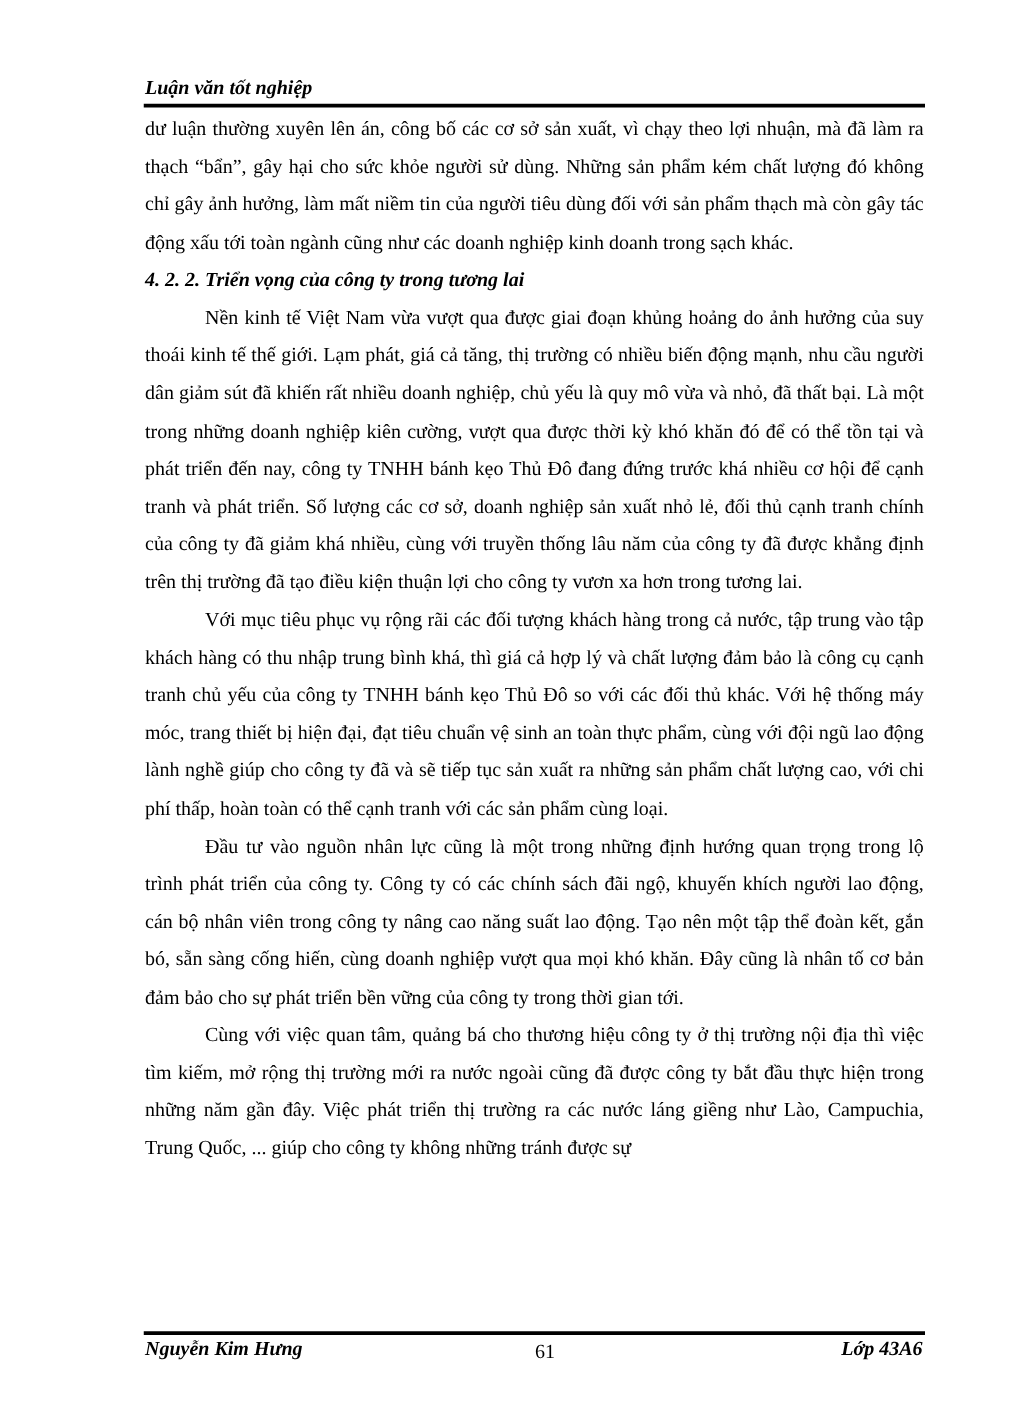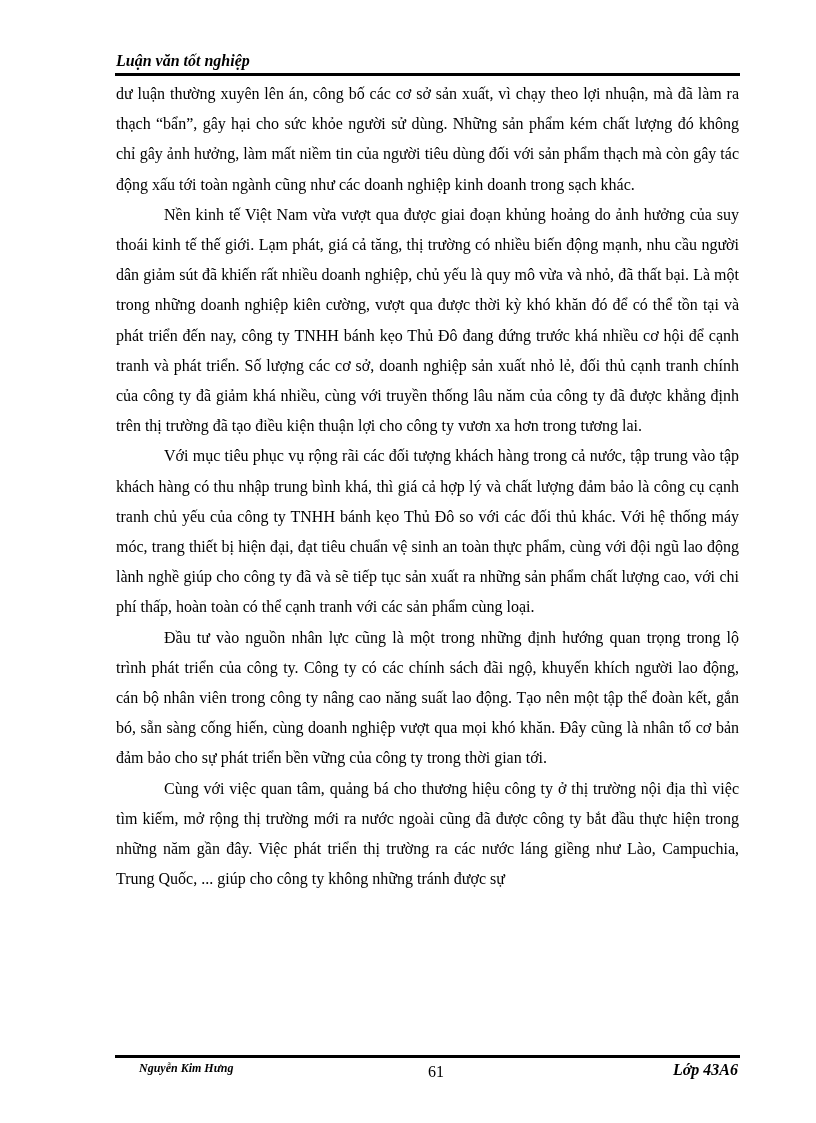--- a/index.html
+++ b/index.html
@@ -1,41 +1,42 @@
 <!DOCTYPE html>
 <html><head>
   <meta charset="utf-8">
   <style>
     html, body { margin: 0; padding: 0; background: #ffffff; }
     body { width: 816px; height: 1123px; position: relative; overflow: hidden;
            font-family: "Liberation Serif", "DejaVu Serif", serif; color: #000; }
-    .page { position: absolute; left: 0; top: 4px; width: 816px; height: 913px; }
+    .page { position: absolute; left: 0; top: 14px; width: 816px; height: 913px; }
     .header-title { position: absolute; left: 116px; top: 47px; font-size: 16px;
            font-weight: bold; font-style: italic; line-height: 20px; }
     .header-rule { position: absolute; left: 115px; top: 69px; width: 625px; height: 3px; background: #000; }
     .body { position: absolute; left: 116px; top: 75px; width: 623px;
             font-size: 16px; line-height: 30.2px; text-align: justify; }
     .body p { margin: 0; }
     .body p.indent { text-indent: 48px; }
     .body h3 { margin: 0; font-size: 16px; font-weight: bold; font-style: italic; line-height: 30.2px; }
     .footer-rule { position: absolute; left: 115px; top: 1051px; width: 625px; height: 3px; background: #000; }
-    .footer-left { position: absolute; left: 116px; top: 1057px; font-size: 12px; font-weight: bold; font-style: italic; margin-left: 23px; }
+    .footer-left { position: absolute; left: 116px; top: 1057px; font-size: 16px; font-weight: bold; font-style: italic; }
     .footer-center { position: absolute; left: 416px; top: 1059px; width: 40px; text-align: center; font-size: 16px; }
     .footer-right { position: absolute; right: 78px; top: 1057px; font-size: 16px; font-weight: bold; font-style: italic; }
     .page-border { position: absolute; left: 24px; top: 1120px; width: 484px; border-top: 1px dotted #bbbbbb; width: 770px; }
   </style>
 </head>
 <body>
 
 <div class="page">
   <div class="header-title">Luận văn tốt nghiệp</div>
   <div class="header-rule"></div>
 
   <div class="body">
     <p>dư luận thường xuyên lên án, công bố các cơ sở sản xuất, vì chạy theo lợi nhuận, mà đã làm ra thạch “bẩn”,  gây hại cho sức khỏe người sử dùng.  Những sản phẩm kém chất lượng đó không chỉ gây ảnh hưởng, làm mất niềm tin của người tiêu dùng đối với sản phẩm thạch mà còn gây tác động xấu tới toàn ngành cũng như các doanh nghiệp kinh doanh trong sạch khác.</p>
+    <h3>4. 2. 2. Triển vọng của công ty trong tương lai</h3>
     <p class="indent">Nền kinh tế Việt Nam vừa vượt qua được giai đoạn khủng hoảng do ảnh hưởng của suy thoái kinh tế thế giới. Lạm phát, giá cả tăng, thị trường có nhiều biến động mạnh, nhu cầu người dân giảm sút đã khiến rất nhiều doanh nghiệp, chủ yếu là quy mô vừa và nhỏ, đã thất bại. Là một trong những doanh nghiệp kiên cường, vượt qua được thời kỳ khó khăn đó để có thể tồn tại và phát triển đến nay, công ty TNHH bánh kẹo Thủ Đô đang đứng trước khá nhiều cơ hội để cạnh tranh và phát triển. Số lượng các cơ sở, doanh nghiệp sản xuất nhỏ lẻ, đối thủ cạnh tranh chính của công ty đã giảm khá nhiều, cùng với truyền thống lâu năm của công ty đã được khẳng định trên thị trường đã tạo điều kiện thuận lợi cho công ty vươn xa hơn trong tương lai.</p>
     <p class="indent">Với mục tiêu phục vụ rộng rãi các đối tượng khách hàng trong cả nước, tập trung vào tập khách hàng có thu nhập trung bình khá, thì giá cả hợp lý và chất lượng đảm bảo là công cụ cạnh tranh chủ yếu của công ty TNHH bánh kẹo Thủ Đô so với các đối thủ khác. Với hệ thống máy móc, trang thiết bị hiện đại, đạt tiêu chuẩn vệ sinh an toàn thực phẩm, cùng với đội ngũ lao động lành nghề giúp cho công ty đã và sẽ tiếp tục sản xuất ra những sản phẩm chất lượng cao, với chi phí thấp, hoàn toàn có thể cạnh tranh với các sản phẩm cùng loại.</p>
     <p class="indent">Đầu tư vào nguồn nhân lực cũng là một trong những định hướng quan trọng trong lộ trình phát triển của công ty. Công ty có các chính sách đãi ngộ, khuyến khích người lao động, cán bộ nhân viên trong công ty nâng cao năng suất lao động. Tạo nên một tập thể đoàn kết, gắn bó, sẵn sàng cống hiến, cùng doanh nghiệp vượt qua mọi khó khăn. Đây cũng là nhân tố cơ bản đảm bảo cho sự phát triển bền vững của công ty trong thời gian tới.</p>
     <p class="indent" style="text-align-last:left;">Cùng với việc quan tâm, quảng bá cho thương hiệu công ty ở thị trường nội địa thì việc tìm kiếm, mở rộng thị trường mới ra nước ngoài cũng đã được công ty bắt đầu thực hiện trong những năm gần đây. Việc phát triển thị trường ra các nước láng giềng như Lào, Campuchia,  Trung Quốc, ... giúp cho công ty không những tránh được sự</p>
   </div>
 
   <div class="footer-rule"></div>
   <div class="footer-left">Nguyễn  Kim Hưng</div>
   <div class="footer-center">61</div>
   <div class="footer-right">Lớp 43A6</div>

